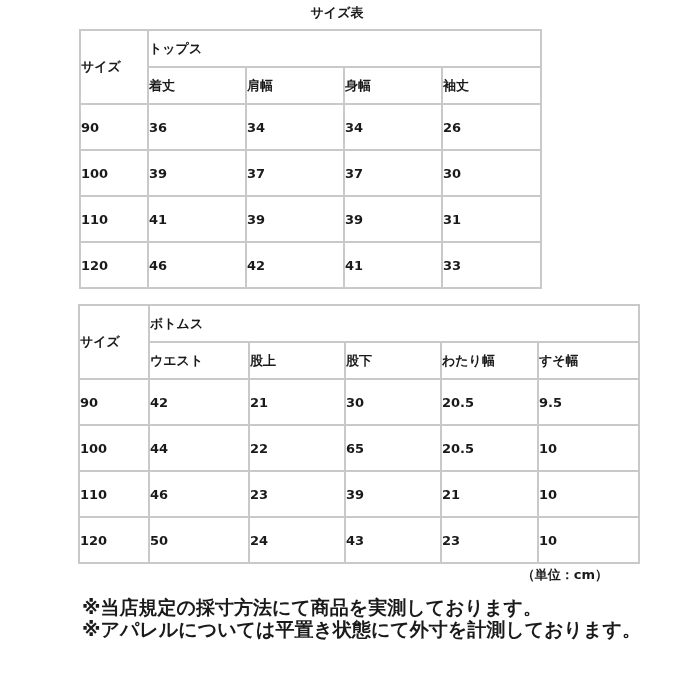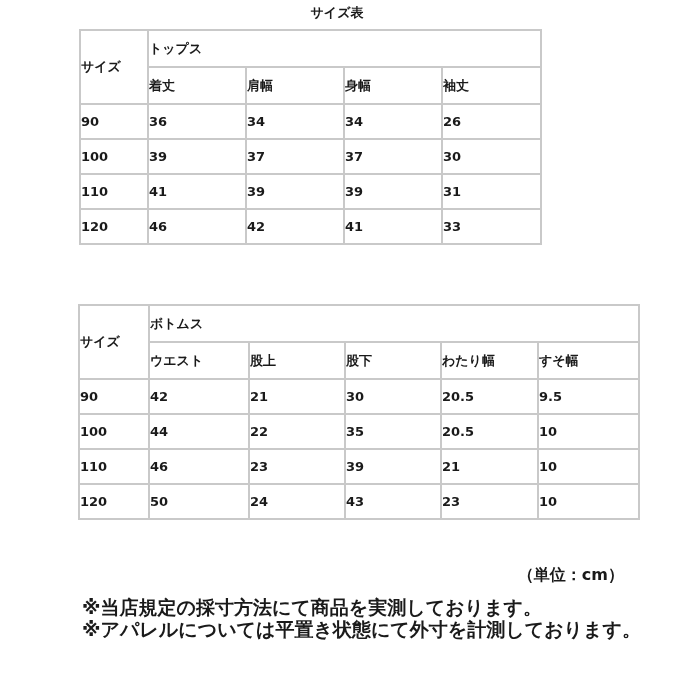--- a/index.html
+++ b/index.html
@@ -18,24 +18,24 @@
       position: absolute; border-collapse: collapse;
       table-layout: fixed; font-size: 13px;
     }
     table.sz td {
       border: 2px solid #c9c9c9; text-align: left; vertical-align: middle;
       padding: 0; overflow: hidden; white-space: nowrap;
     }
     #tops { left: 79px; top: 29px; width: 461px; }
     #bottoms { left: 78px; top: 304px; width: 560px; }
     .hdr-row { height: 37px; }
-    .data-row { height: 35px; padding-left: 36px; }
+    .data-row { height: 46px; padding-left: 36px; }
     .unit {
-      position: absolute; right: 76px; top: 565px;
-      font-size: 16px; line-height: 20px;
+      position: absolute; right: 92px; top: 565px;
+      font-size: 13px; line-height: 20px;
     }
     .notes {
       position: absolute; left: 82px; top: 596px;
       font-size: 19px; line-height: 22px;
     }
     .notes div { white-space: nowrap; }
   </style>
 </head>
 <body>
 
@@ -117,21 +117,21 @@
     <td>42</td>
     <td>21</td>
     <td>30</td>
     <td>20.5</td>
     <td>9.5</td>
   </tr>
   <tr class="data-row">
     <td>100</td>
     <td>44</td>
     <td>22</td>
-    <td>35</td>
+    <td>65</td>
     <td>20.5</td>
     <td>10</td>
   </tr>
   <tr class="data-row">
     <td>110</td>
     <td>46</td>
     <td>23</td>
     <td>39</td>
     <td>21</td>
     <td>10</td>

